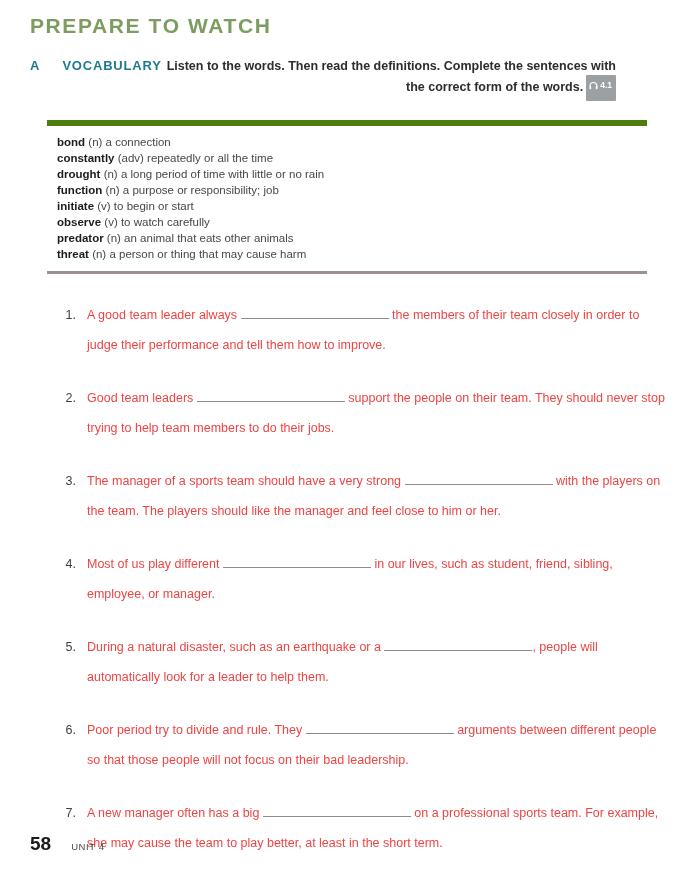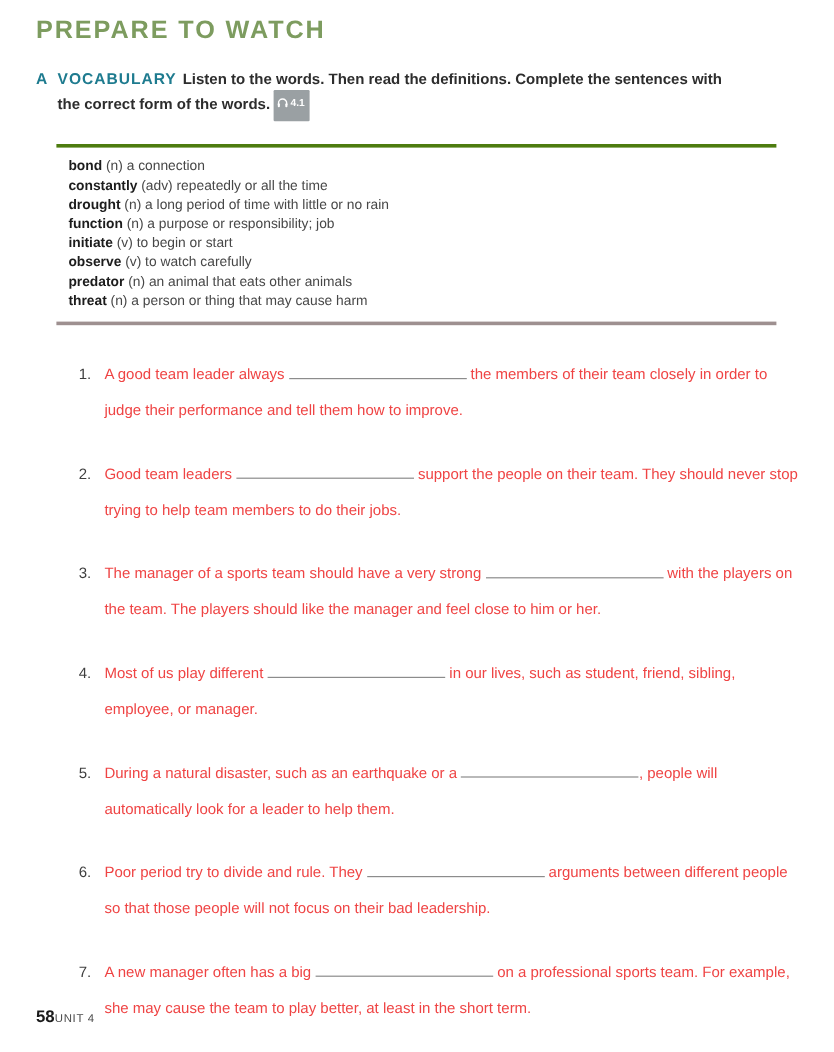--- a/index.html
+++ b/index.html
@@ -40,20 +40,21 @@
     letter-spacing: 0.8px;
     color: #1e7b8f;
     line-height: 19px;
   }
   .section-content {
     max-width: 568px;
     font-size: 12.5px;
     font-weight: 600;
     color: #2d2d2d;
     line-height: 19px;
+    text-align: right;
   }
   .section-heading {
     font-size: 13px;
     font-weight: bold;
     letter-spacing: 0.8px;
     color: #1e7b8f;
     margin-right: 5px;
   }
   .audio-badge {
     display: inline-flex;
@@ -66,21 +67,21 @@
     padding: 1px 4px 6px 3px;
     border-radius: 1px;
     position: relative;
     top: -1px;
     margin-left: 3px;
   }
   .vocab-box {
     margin-left: 17px;
     width: 600px;
     box-sizing: border-box;
-    border-top: 3px solid #4d7c0f;
+    border-top: 6px solid #4d7c0f;
     border-bottom: 3px solid #9e9090;
     padding: 8px 0 9px 10px;
     margin-bottom: 26px;
   }
   .vocab-entry {
     font-size: 11.5px;
     line-height: 16px;
     color: #474747;
   }
   .vocab-term {
@@ -117,24 +118,24 @@
     vertical-align: baseline;
   }
   .footer {
     position: absolute;
     left: 30px;
     bottom: 22px;
     display: flex;
     align-items: baseline;
   }
   .footer-page {
-    font-size: 14px;
+    font-size: 19px;
     font-weight: bold;
     color: #1a1a1a;
-    margin-right: 0;
+    margin-right: 20px;
   }
   .footer-unit {
     font-size: 9.5px;
     letter-spacing: 0.6px;
     color: #4a4a4a;
   }
 </style>
 </head>
 <body>
 

